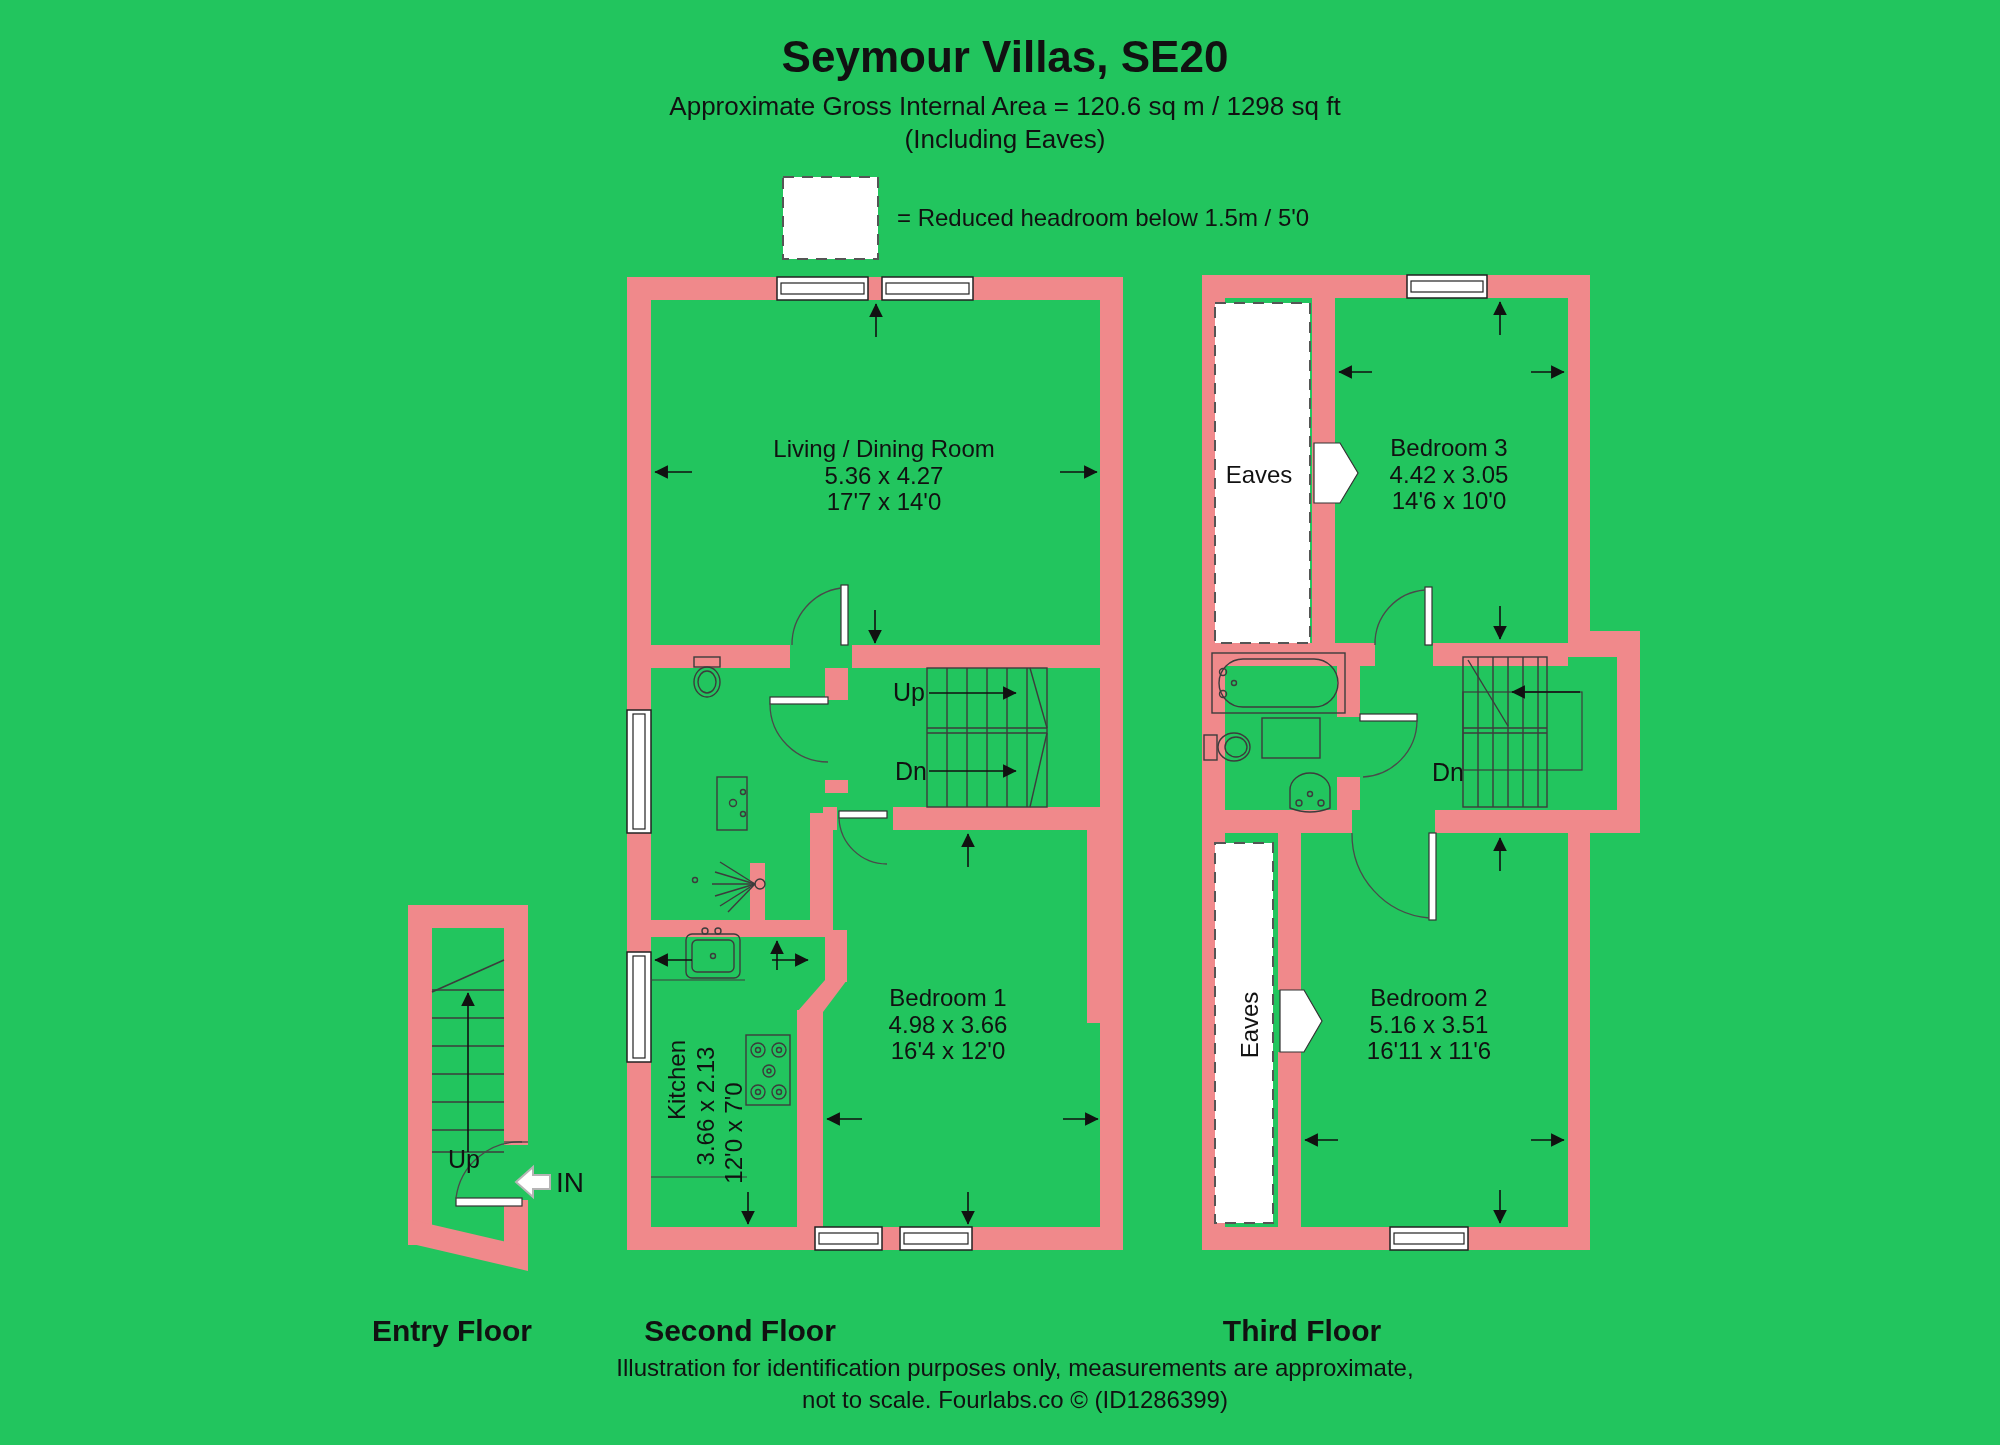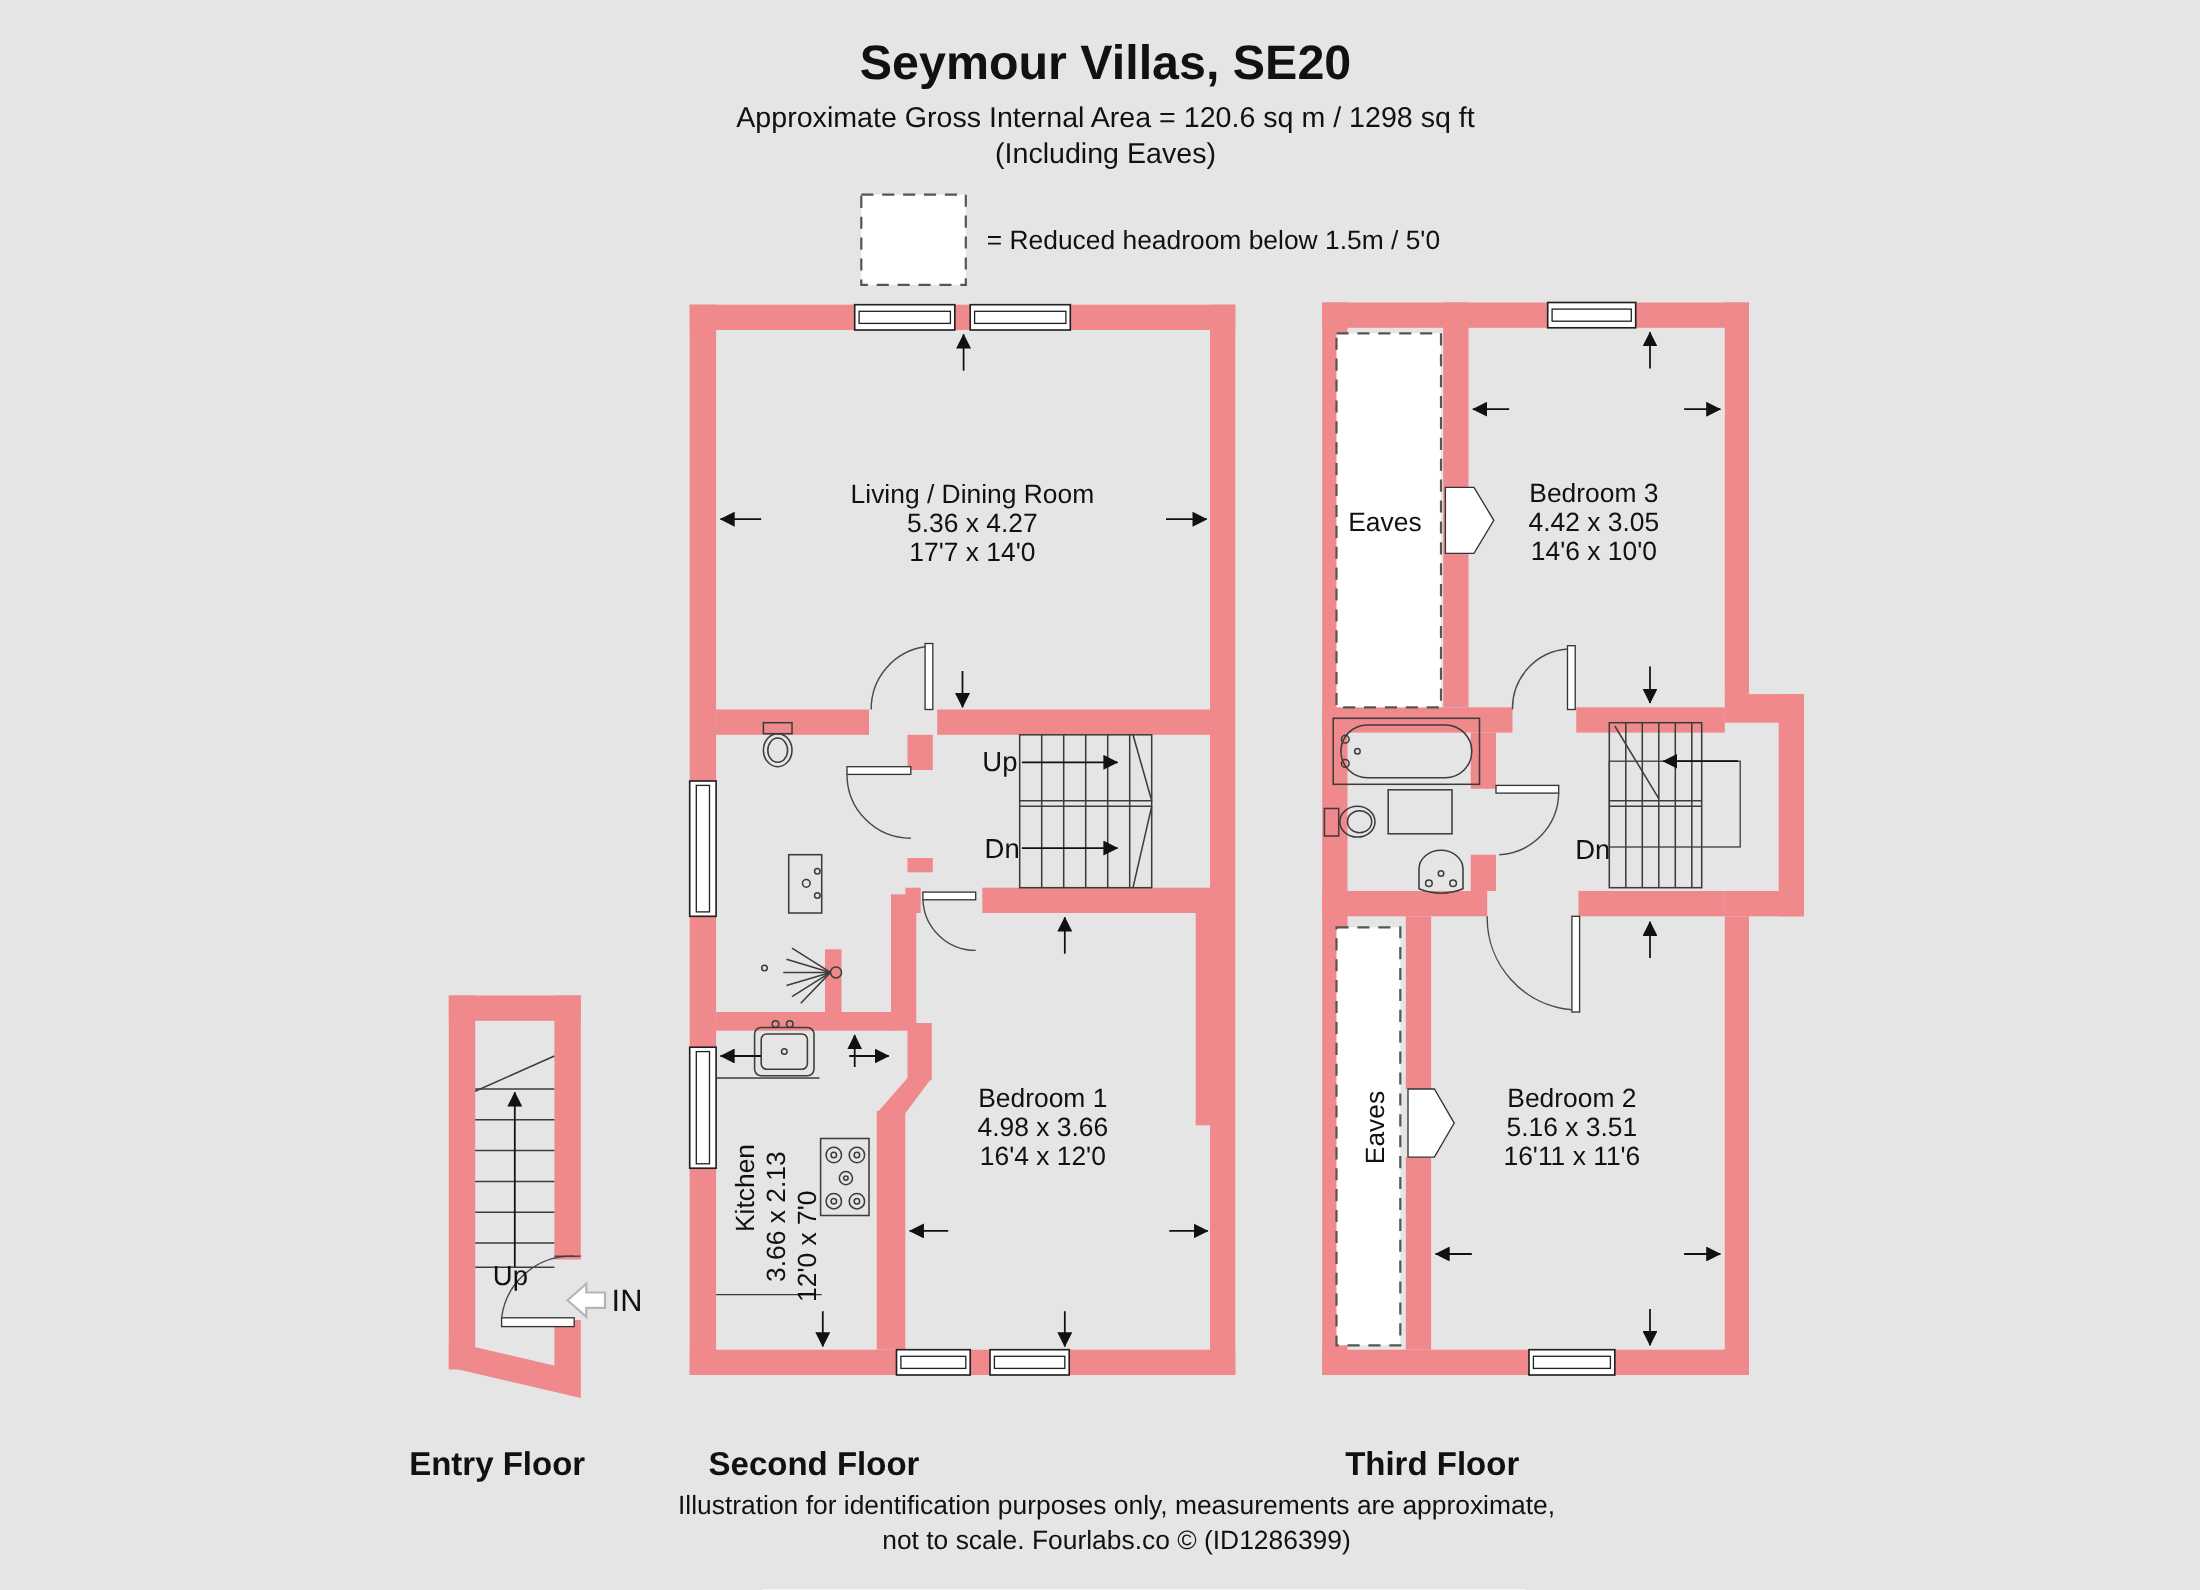--- a/index.html
+++ b/index.html
@@ -1,16 +1,16 @@
 <!DOCTYPE html>
 <html style="--wall: #F0898B;"><head>
 <meta charset="utf-8">
 <style>
   html,body{margin:0;padding:0;background:#fff;}
-  #page{position:relative;width:2000px;height:1445px;background:#e5e5e5;overflow:hidden;}
+  #page{position:relative;width:2000px;height:1445px;background:#22c55e;overflow:hidden;}
   svg{position:absolute;left:0;top:0;}
   :root{--wall:#F0898B;}
   .wall{fill:var(--wall);stroke:none;}
   .win{fill:#fff;stroke:#222;stroke-width:1.5;}
   .winin{fill:none;stroke:#222;stroke-width:1.2;}
   .fix{fill:none;stroke:#3c3c3c;stroke-width:1.4;}
   .door{fill:#fff;stroke:#333;stroke-width:1.2;}
   .arc{fill:none;stroke:#4a4a4a;stroke-width:1.3;}
   .dash{fill:#fff;stroke:#555;stroke-width:2;stroke-dasharray:11 8;}
   .dim{stroke:#111;stroke-width:1.6;fill:none;}

